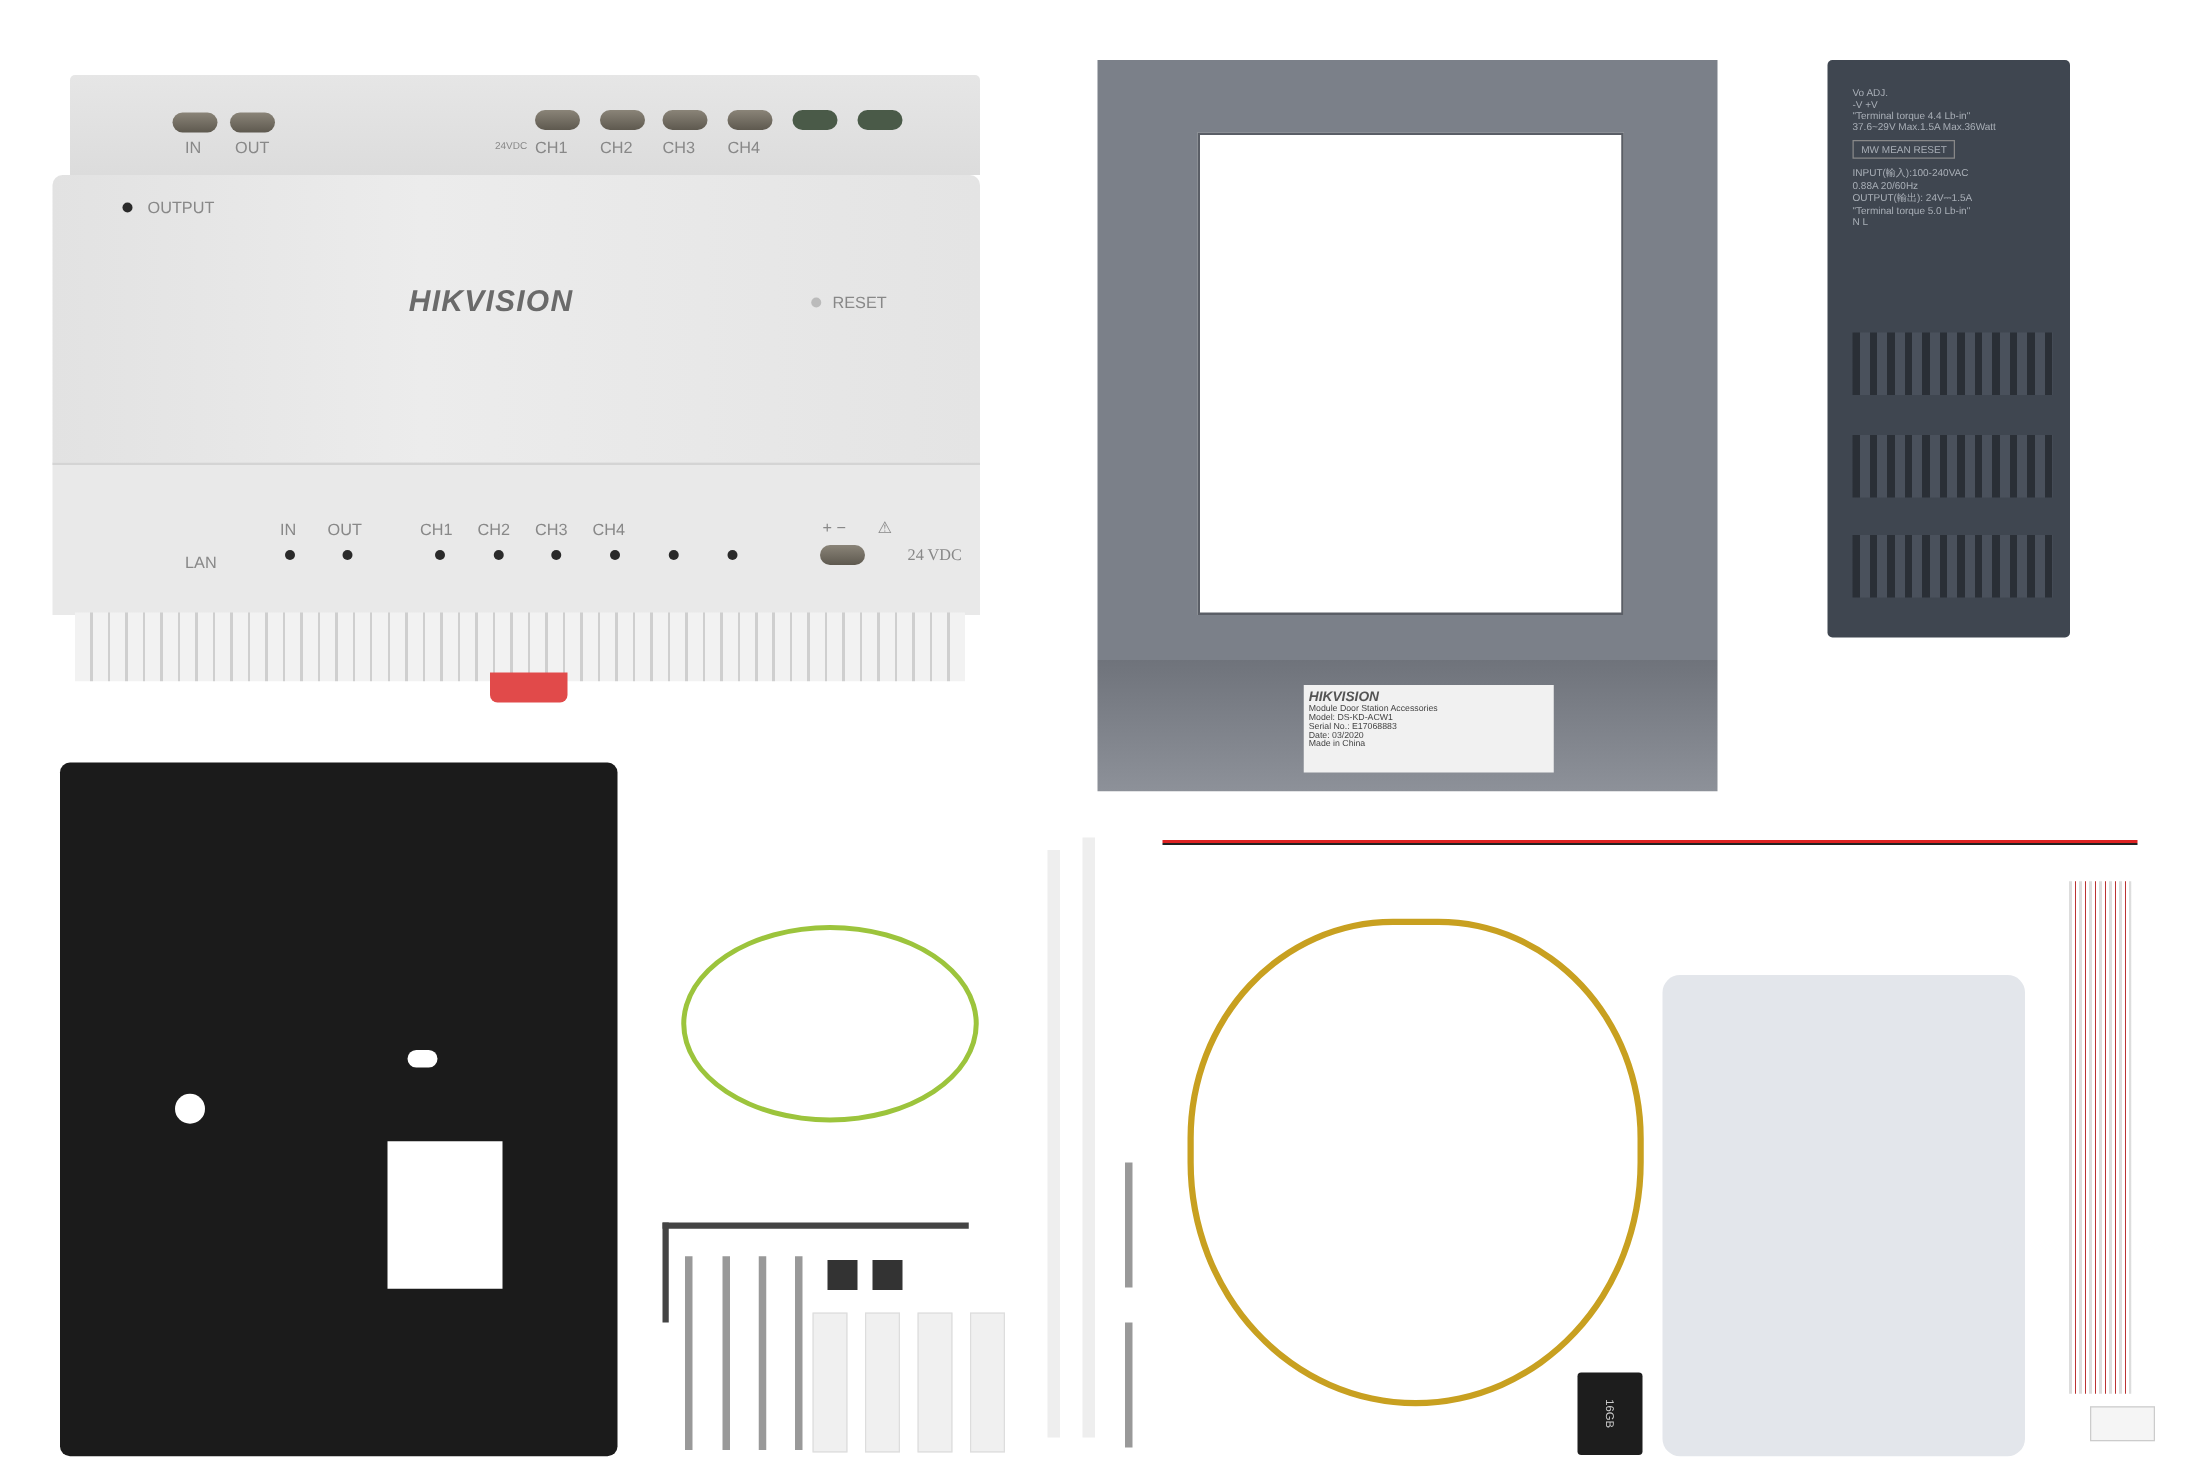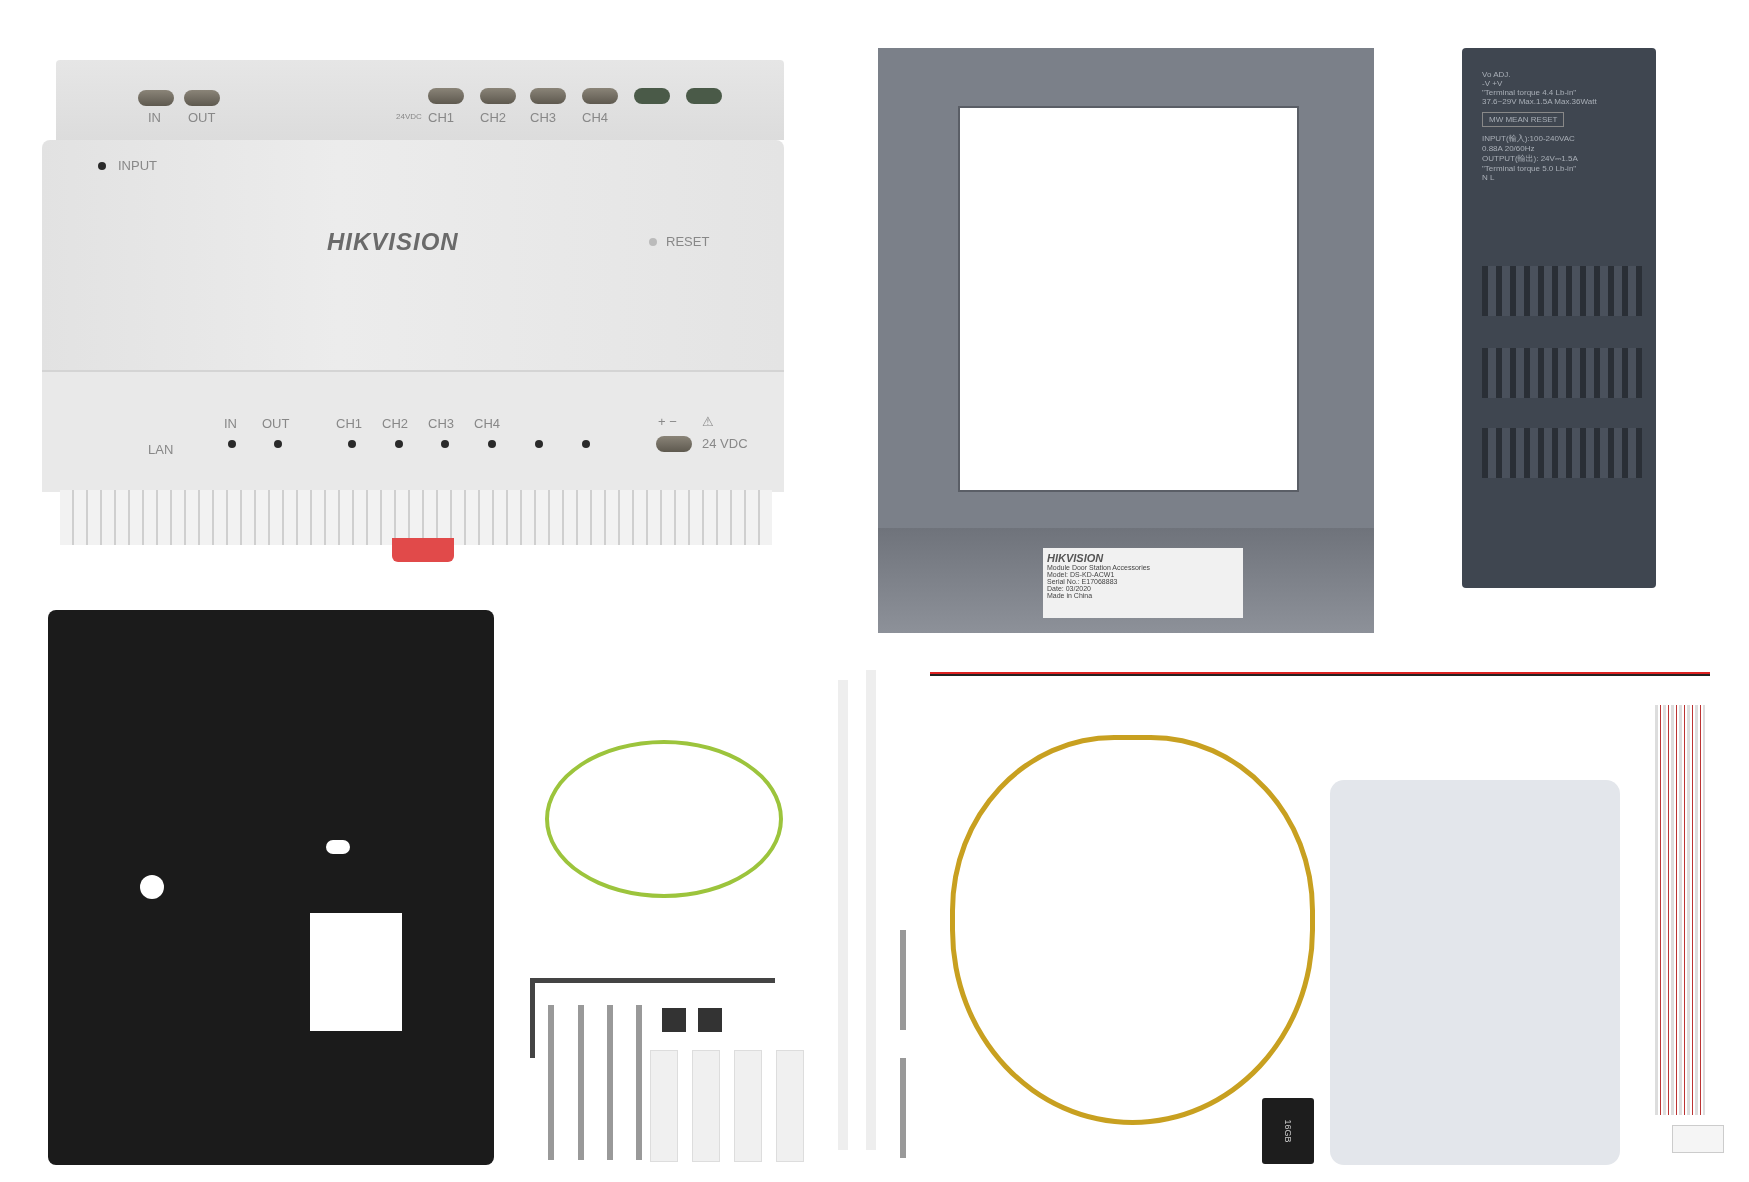--- a/index.html
+++ b/index.html
@@ -16,21 +16,21 @@
   .led{width:8px;height:8px;border-radius:50%;background:#2a2a2a;}
   .brand{font-style:italic;font-weight:bold;color:#6a6a6a;font-size:24px;letter-spacing:1px;}
   .redclip{left:350px;top:478px;width:62px;height:24px;background:#e14a4a;border-radius:0 0 6px 6px;}
   
   .fb{left:878px;top:48px;width:496px;height:585px;}
   .fb-face{left:0;top:0;width:496px;height:480px;background:#7b8089;}
   .fb-win{left:80px;top:58px;width:337px;height:382px;background:#fff;border:2px solid #5a5e66;}
   .fb-side{left:0;top:480px;width:496px;height:105px;background:linear-gradient(#6f737b,#8d9199);}
   .fb-label{left:165px;top:500px;width:200px;height:70px;background:#f1f1f1;font-size:7px;color:#444;padding:4px;box-sizing:border-box;}
   
-  .ps{left:1462px;top:48px;width:194px;height:540px;background:#3f4650;border-radius:4px;}
+  .ps{left:1462px;top:48px;width:194px;height:462px;background:#3f4650;border-radius:4px;}
   .ps-label{left:20px;top:22px;width:160px;height:180px;color:#a9afb7;font-size:8px;}
   .ps-vent{height:50px;background:repeating-linear-gradient(90deg,#2a2f36 0 6px,#4a515c 6px 14px);}
   
   .bp{left:48px;top:610px;width:446px;height:555px;background:#1b1b1b;border-radius:8px;}
   .hole{background:#fff;border-radius:50%;}
   
   .card{left:1330px;top:780px;width:290px;height:385px;background:#e3e6eb;border-radius:14px;}
   .sd{left:1262px;top:1098px;width:52px;height:66px;background:#1d1d1d;border-radius:3px;color:#ccc;font-size:9px;}
   .wire{height:4px;}
 </style>
@@ -50,21 +50,21 @@
     <div class="abs lbl" style="left:526px;top:50px;">CH4</div>
     <div class="abs term" style="left:372px;top:28px;"></div>
     <div class="abs term" style="left:424px;top:28px;"></div>
     <div class="abs term" style="left:474px;top:28px;"></div>
     <div class="abs term" style="left:526px;top:28px;"></div>
     <div class="abs term" style="left:578px;top:28px;background:#4a5a48;"></div>
     <div class="abs term" style="left:630px;top:28px;background:#4a5a48;"></div>
   </div>
   <div class="abs dm-front">
     <div class="abs led" style="left:56px;top:22px;"></div>
-    <div class="abs lbl" style="left:76px;top:18px;">INPUT</div>
+    <div class="abs lbl" style="left:76px;top:18px;">OUTPUT</div>
     <div class="abs brand" style="left:285px;top:88px;">HIKVISION</div>
     <div class="abs" style="left:607px;top:98px;width:8px;height:8px;border-radius:50%;background:#bbb;"></div>
     <div class="abs lbl" style="left:624px;top:94px;">RESET</div>
   </div>
   <div class="abs dm-bot">
     <div class="abs lbl" style="left:106px;top:70px;">LAN</div>
     <div class="abs lbl" style="left:182px;top:44px;">IN</div>
     <div class="abs lbl" style="left:220px;top:44px;">OUT</div>
     <div class="abs lbl" style="left:294px;top:44px;">CH1</div>
     <div class="abs lbl" style="left:340px;top:44px;">CH2</div>
@@ -74,21 +74,21 @@
     <div class="abs led" style="left:232px;top:68px;"></div>
     <div class="abs led" style="left:306px;top:68px;"></div>
     <div class="abs led" style="left:353px;top:68px;"></div>
     <div class="abs led" style="left:399px;top:68px;"></div>
     <div class="abs led" style="left:446px;top:68px;"></div>
     <div class="abs led" style="left:493px;top:68px;"></div>
     <div class="abs led" style="left:540px;top:68px;"></div>
     <div class="abs lbl" style="left:616px;top:42px;">+ −</div>
     <div class="abs lbl" style="left:660px;top:42px;">⚠</div>
     <div class="abs term" style="left:614px;top:64px;"></div>
-    <div class="abs lbl" style="left:660px;top:64px;">24 VDC</div>
+    <div class="abs lbl" style="left:684px;top:64px;font-family:Liberation Serif, serif;">24 VDC</div>
   </div>
   <div class="abs dm-fins"></div>
   <div class="abs redclip"></div>
 </div>
 
 <div class="abs fb">
   <div class="abs fb-face">
     <div class="abs fb-win"></div>
   </div>
   <div class="abs fb-side"></div>

